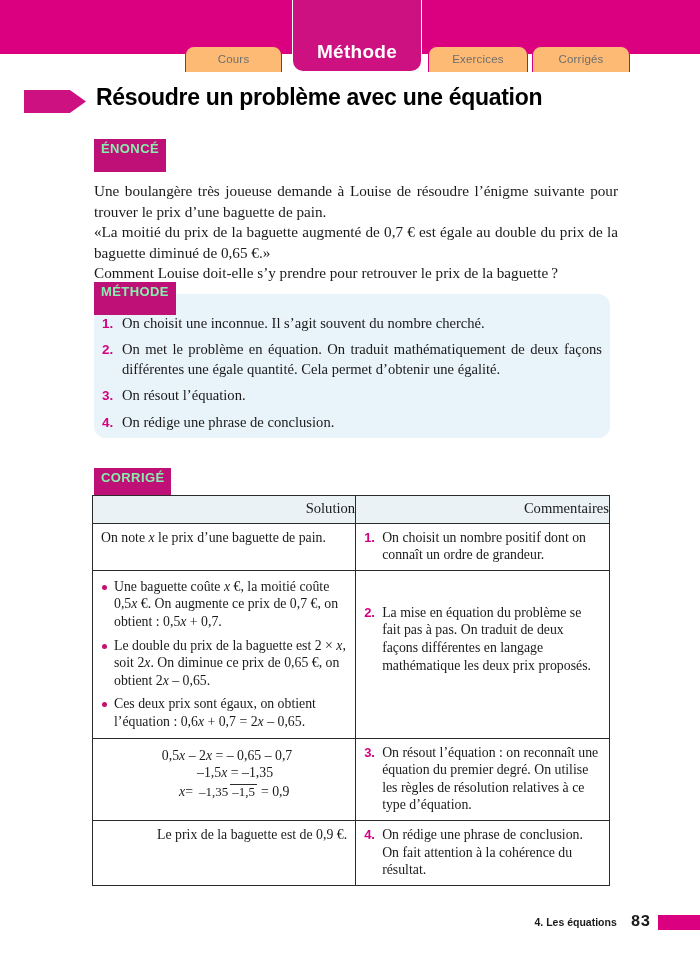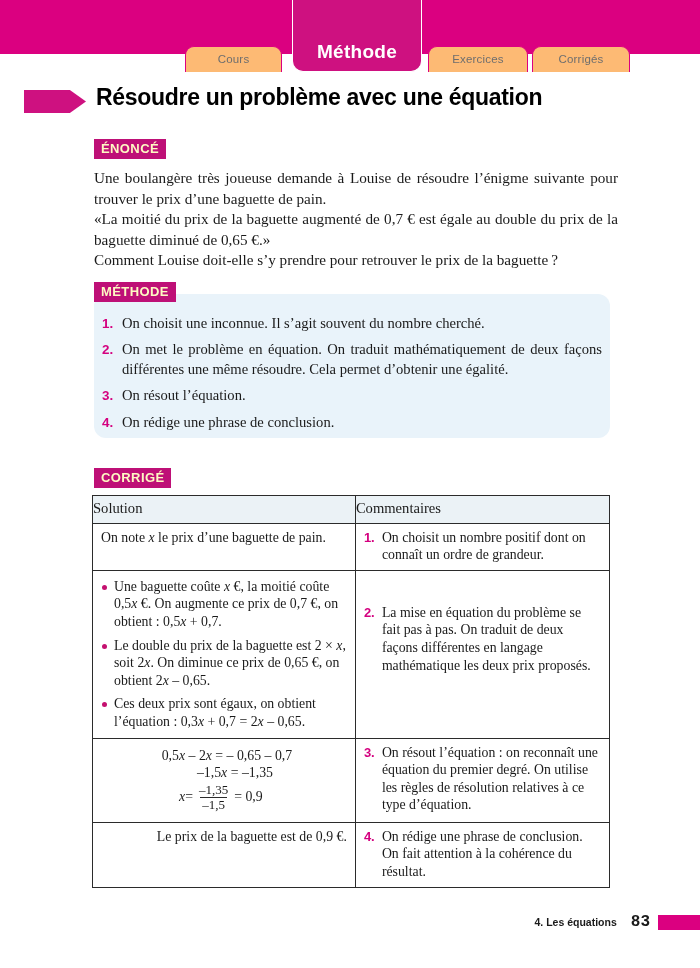--- a/index.html
+++ b/index.html
@@ -96,26 +96,26 @@
     font-size: 23px;
     letter-spacing: -0.3px;
     color: #000000;
     white-space: nowrap;
   }
 
   
   .chip {
     display: inline-block;
     background: #BE1077;
-    color: #fef9c3;
+    color: #86efac;
     font-family: "Liberation Sans", sans-serif;
     font-weight: bold;
     font-size: 13px;
     letter-spacing: .4px;
-    padding: 2px 7px 3px 7px;
+    padding: 2px 7px 16px 7px;
   }
 
   
   .enonce-wrap {
     position: absolute;
     left: 94px; top: 139px;
     width: 524px;
   }
   .enonce-body {
     margin-top: 9px;
@@ -177,21 +177,21 @@
     font-size: 13.8px;
     line-height: 17.6px;
   }
   table.corrige td, table.corrige th {
     border: 1.2px solid #2b2b2b;
     vertical-align: top;
     padding: 5px 8px 6px 8px;
   }
   table.corrige th {
     background: #EBF2F6;
-    text-align: left;
+    text-align: right;
     font-weight: normal;
     font-size: 14.6px;
     padding: 4px 0 5px 0;
   }
   .col-sol { width: 263px; }
   .col-com { width: 255px; }
 
   
   ul.bul {
     margin: 2px 0 1px 0;
@@ -237,21 +237,21 @@
   .eqline.l2 { padding-left: 22px; }
   .eqline.l3 {
     padding-left: 78px;
     display: flex;
     align-items: center;
     justify-content: flex-start;
     margin-top: 1px;
   }
   .frac {
     display: inline-flex;
-    flex-direction: column;
+    flex-direction: row;
     align-items: center;
     vertical-align: middle;
     margin: 0 4px;
     line-height: 14px;
     font-size: 13px;
   }
   .frac .num { padding: 0 2px; }
   .frac .den {
     padding: 0 2px;
     border-top: 1.1px solid #2b2b2b;
@@ -327,21 +327,21 @@
 <div class="methode-chip-wrap">
   <span class="chip">MÉTHODE</span>
 </div>
 <div class="methode-list">
   <div class="m-item">
     <span class="m-num">1.</span>
     <span>On choisit une inconnue. Il s’agit souvent du nombre cherché.</span>
   </div>
   <div class="m-item">
     <span class="m-num">2.</span>
-    <span>On met le problème en équation. On traduit mathématiquement de deux façons différentes une même résoudre. Cela permet d’obtenir une égalité.</span>
+    <span>On met le problème en équation. On traduit mathématiquement de deux façons différentes une égale quantité. Cela permet d’obtenir une égalité.</span>
   </div>
   <div class="m-item">
     <span class="m-num">3.</span>
     <span>On résout l’équation.</span>
   </div>
   <div class="m-item">
     <span class="m-num">4.</span>
     <span>On rédige une phrase de conclusion.</span>
   </div>
 </div>
@@ -369,21 +369,21 @@
           <span>On choisit un nombre positif dont on connaît un ordre de grandeur.</span>
         </div>
       </td>
     </tr>
 
     <tr>
       <td>
         <ul class="bul">
           <li><span>Une baguette coûte </span><span class="it">x</span><span> €, la moitié coûte 0,5</span><span class="it">x</span><span> €. On augmente ce prix de 0,7 €, on obtient : 0,5</span><span class="it">x</span><span> + 0,7.</span></li>
           <li><span>Le double du prix de la baguette est 2 × </span><span class="it">x</span><span>, soit 2</span><span class="it">x</span><span>. On diminue ce prix de 0,65 €, on obtient 2</span><span class="it">x</span><span> – 0,65.</span></li>
-          <li><span>Ces deux prix sont égaux, on obtient l’équation : 0,3</span><span class="it">x</span><span> + 0,7 = 2</span><span class="it">x</span><span> – 0,65.</span></li>
+          <li><span>Ces deux prix sont égaux, on obtient l’équation : 0,6</span><span class="it">x</span><span> + 0,7 = 2</span><span class="it">x</span><span> – 0,65.</span></li>
         </ul>
       </td>
       <td>
         <div class="c-item" style="margin-top:28px;">
           <span class="c-num">2.</span>
           <span>La mise en équation du problème se fait pas à pas. On traduit de deux façons différentes en langage mathématique les deux prix proposés.</span>
         </div>
       </td>
     </tr>
 

